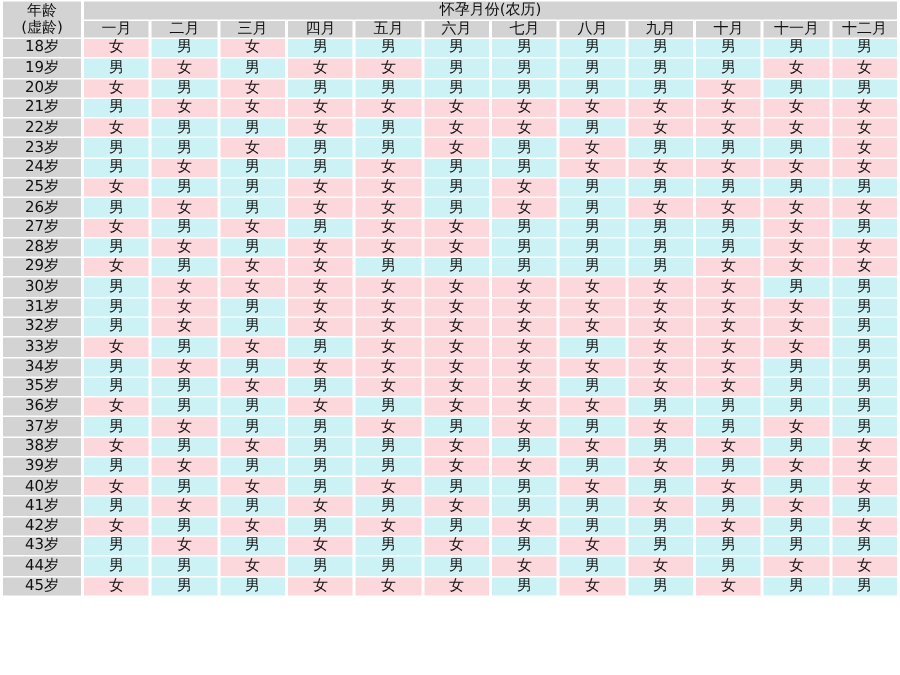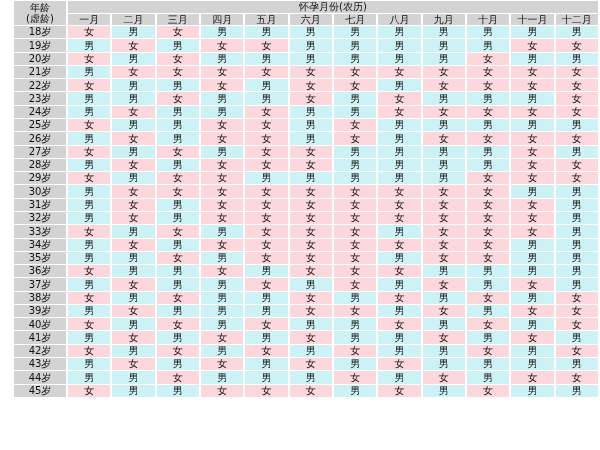--- a/index.html
+++ b/index.html
@@ -14,21 +14,20 @@
     width: 600px;
     height: 450px;
   }
   table {
     border-collapse: separate;
     border-spacing: 2px 1px;
     background: #ffffff;
     width: 600px;
     height: 398px;
     table-layout: fixed;
-    padding-left: 12px;
   }
   th, td {
     font-family: "DejaVu Sans", "Liberation Sans", sans-serif;
     font-size: 10px;
     font-weight: normal;
     color: var(--text, #111111);
     text-align: center;
     vertical-align: middle;
     padding: 0;
     background: var(--header-bg, #d3d3d3);

